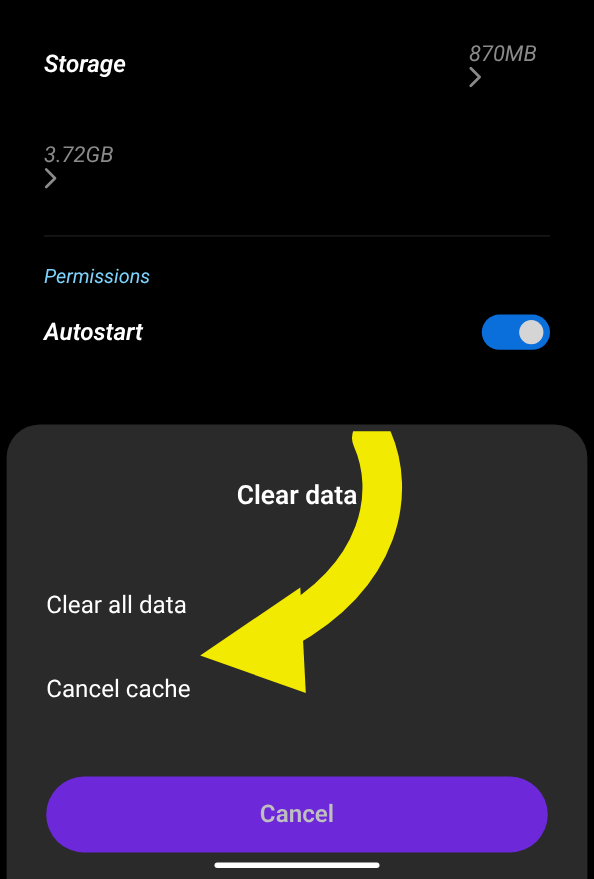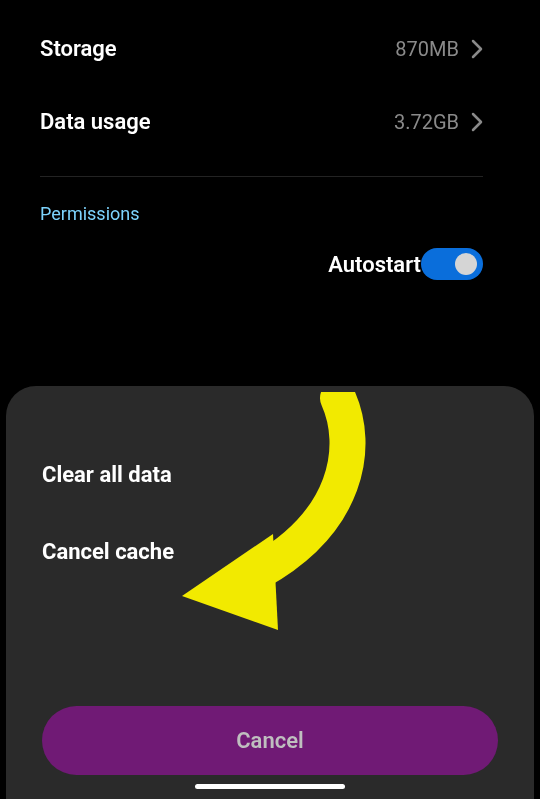--- a/index.html
+++ b/index.html
@@ -1,34 +1,34 @@
 <!DOCTYPE html>
 <html><head>
 <meta charset="utf-8">
 <style>
   * { margin: 0; padding: 0; box-sizing: border-box; }
   html, body { width: 540px; height: 799px; background: #000; font-family: -apple-system, BlinkMacSystemFont, "Segoe UI", Roboto, sans-serif; overflow: hidden; position: relative; }
-  .settings-list { padding: 12px 17px 0 0; }
+  .settings-list { padding: 12px 0 0 0; font-style: italic; }
   .settings-row { display: flex; align-items: center; justify-content: space-between; padding: 24px 40px; }
   .row-label { color: #fff; font-size: 22px; font-weight: 600; }
   .row-value { color: #8a8a8a; font-size: 20px; font-weight: 400; margin-right: 12px; }
-  .row-right { display: flex; align-items: center; }
+  .row-right { display: flex; align-items: flex-start; flex-direction: column; }
   .chevron { color: #8a8a8a; display: inline-flex; }
   .chevron svg { width: 12px; height: 20px; }
   .divider { height: 1px; background: #232323; margin: 18px 40px 0 40px; }
   .section-header { color: #7dd3fc; font-size: 18px; padding: 26px 40px 10px 40px; }
-  .toggle-row { display: flex; align-items: center; justify-content: flex-end; padding: 14px 40px 16px 40px; }
+  .toggle-row { display: flex; align-items: center; justify-content: space-between; padding: 14px 40px 16px 40px; }
   .toggle { width: 62px; height: 32px; background: #0a6edb; border-radius: 16px; position: relative; }
   .toggle-knob { width: 22px; height: 22px; background: #d5d5d5; border-radius: 50%; position: absolute; top: 5px; right: 6px; }
 
   .sheet { position: absolute; left: 6px; right: 6px; bottom: 0; top: 386px; background: #2a2a2a; border-top-left-radius: 30px; border-top-right-radius: 30px; padding: 50px 0 24px 0; display: flex; flex-direction: column; }
   .sheet-title { color: #fff; font-size: 24px; font-weight: 600; text-align: center; margin-bottom: 48px; }
-  .sheet-option { color: #fff; font-size: 22px; font-weight: 700; padding: 26px 36px; }
+  .sheet-option { color: #fff; font-size: 22px; font-weight: 400; padding: 26px 36px; }
   .sheet-spacer { flex: 1; }
-  .cancel-btn { margin: 18px 36px 0 36px; background: #701a75; color: #bfbfbf; font-size: 22px; font-weight: 600; text-align: center; padding: 22px 0; border-radius: 40px; }
+  .cancel-btn { margin: 18px 36px 0 36px; background: #6d28d9; color: #bfbfbf; font-size: 22px; font-weight: 600; text-align: center; padding: 22px 0; border-radius: 40px; }
   .home-indicator { position: absolute; bottom: 10px; left: 50%; transform: translateX(-50%); width: 150px; height: 5px; background: #fff; border-radius: 3px; z-index: 20; }
 
   .arrow-overlay { position: absolute; top: 392px; left: 178px; width: 190px; height: 240px; z-index: 10; pointer-events: none; }
 </style>
 </head>
 <body>
 
 <div class="settings-list">
 
   <div class="settings-row">
@@ -37,21 +37,20 @@
       <span class="row-value">870MB</span>
       <span class="chevron">
         <svg viewBox="0 0 12 20" fill="none">
             <path d="M2 2l8 8-8 8" stroke="#8a8a8a" stroke-width="2.5" stroke-linecap="round" stroke-linejoin="round"></path>
           </svg>
       </span>
     </span>
   </div>
 
   <div class="settings-row">
-    <span class="row-label">Data usage</span>
     <span class="row-right">
       <span class="row-value">3.72GB</span>
       <span class="chevron">
         <svg viewBox="0 0 12 20" fill="none">
             <path d="M2 2l8 8-8 8" stroke="#8a8a8a" stroke-width="2.5" stroke-linecap="round" stroke-linejoin="round"></path>
           </svg>
       </span>
     </span>
   </div>
 
@@ -63,20 +62,21 @@
   <div class="toggle-row">
     <span class="row-label">Autostart</span>
     <span class="toggle">
       <span class="toggle-knob"></span>
     </span>
   </div>
 
 </div>
 
 <div class="sheet">
+  <div class="sheet-title">Clear data</div>
   <div class="sheet-option">Clear all data</div>
   <div class="sheet-option">Cancel cache</div>
   <div class="sheet-spacer"></div>
   <div class="cancel-btn">Cancel</div>
 </div>
 
 <svg class="arrow-overlay" viewBox="0 0 190 240">
   <path d="M160 6 C 182 55, 170 130, 80 180" stroke="#f2ea00" stroke-width="36" fill="none" stroke-linecap="round"></path>
   <polygon points="4,204 95,142 100,238" fill="#f2ea00"></polygon>
 </svg>

